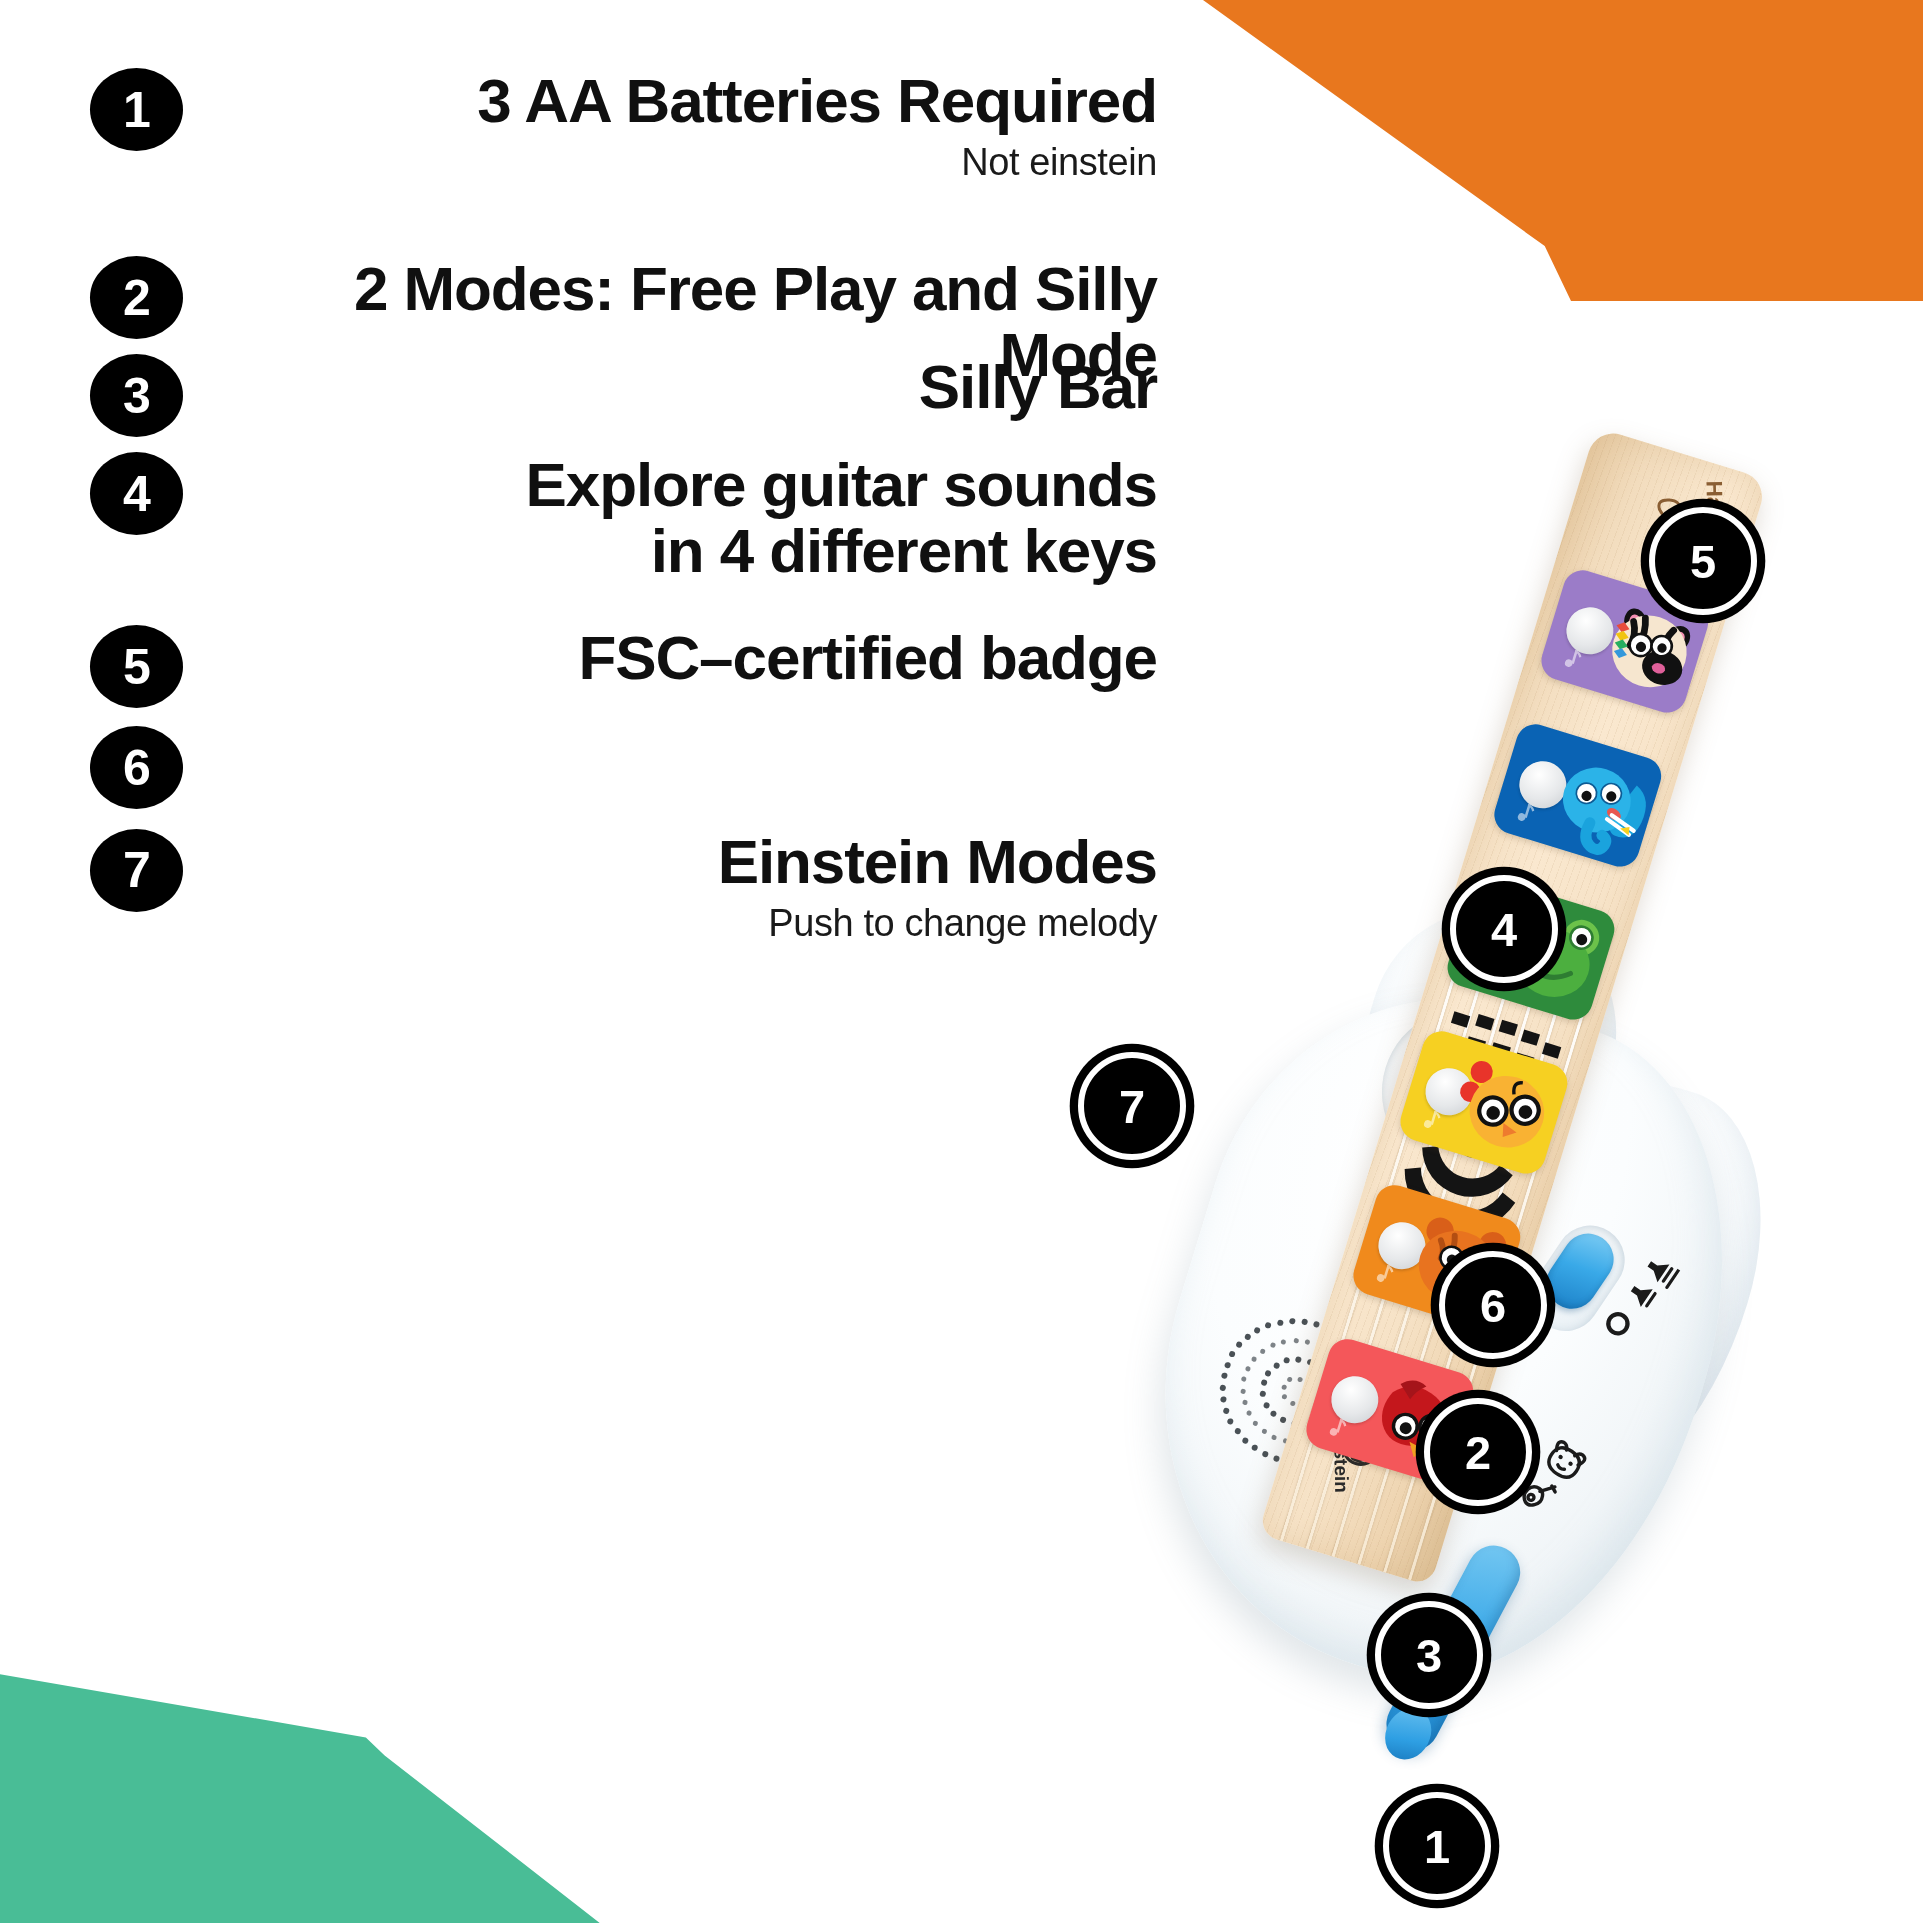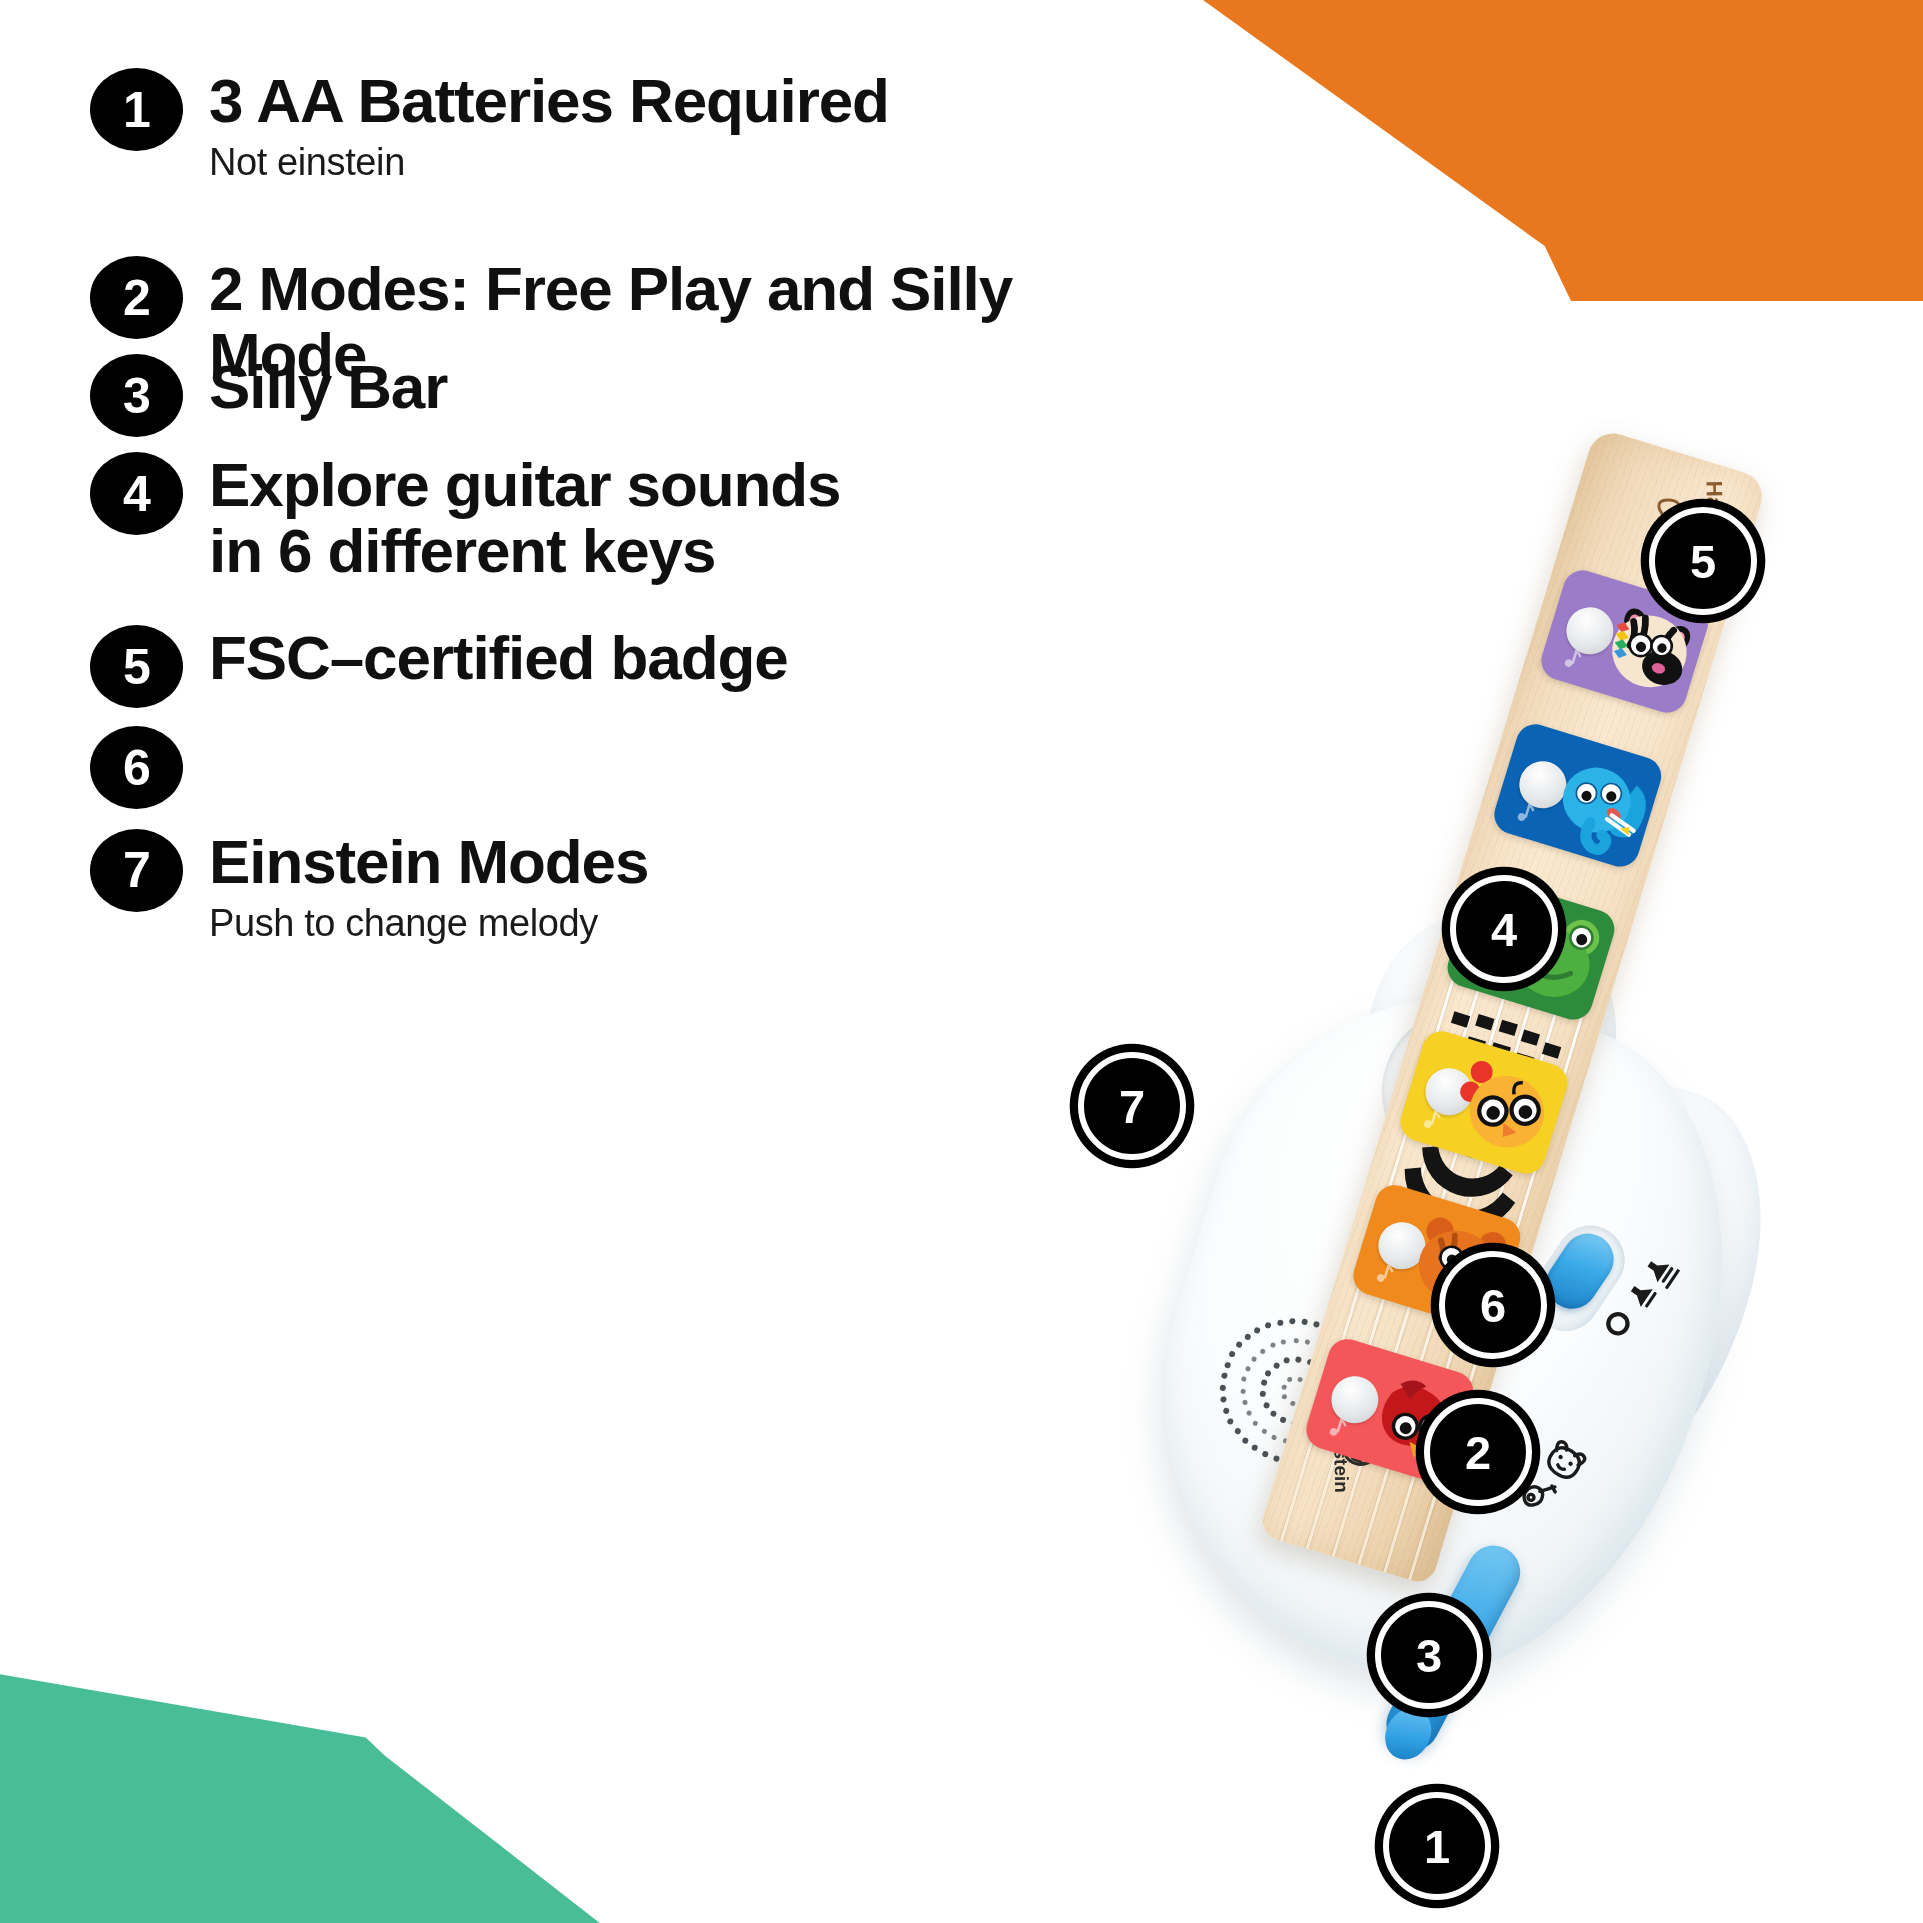--- a/index.html
+++ b/index.html
@@ -19,21 +19,21 @@
   #feature-list{position:absolute;left:90px;top:68px;width:1067px;}
   .feature-row{position:relative;margin-bottom:0;}
   .badge{
     position:absolute;left:0;top:0;
     width:93px;height:83px;border-radius:50%;
     background:#000;color:#fff;
     display:flex;align-items:center;justify-content:center;
     font-size:50px;font-weight:bold;line-height:1;
     letter-spacing:-0.8px;
   }
-  .f-text{margin-left:119px;}
+  .f-text{margin-left:119px;text-align:right;}
   .f-title{
     font-size:62px;font-weight:bold;color:#101010;
     line-height:1.06;letter-spacing:-1.1px;white-space:pre-line;
   }
   .f-sub{
     font-size:38px;font-weight:normal;color:#1a1a1a;
     line-height:1.15;margin-top:7.5px;letter-spacing:-0.4px;
   }
 
   
@@ -222,21 +222,21 @@
     <div class="badge">3</div>
     <div class="f-text">
       <div class="f-title">Silly Bar</div>
     </div>
   </div>
 
   <div class="feature-row" style="height:164px;margin-top:0px;">
     <div class="badge">4</div>
     <div class="f-text">
       <div class="f-title">Explore guitar sounds
-in 6 different keys</div>
+in 4 different keys</div>
     </div>
   </div>
 
   <div class="feature-row" style="height:98px;margin-top:9px;">
     <div class="badge">5</div>
     <div class="f-text">
       <div class="f-title">FSC–certified badge</div>
     </div>
   </div>
 

